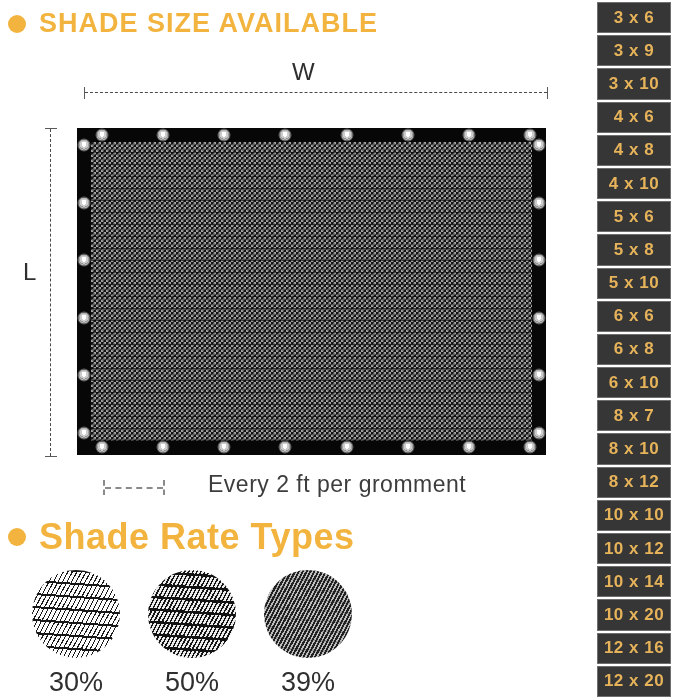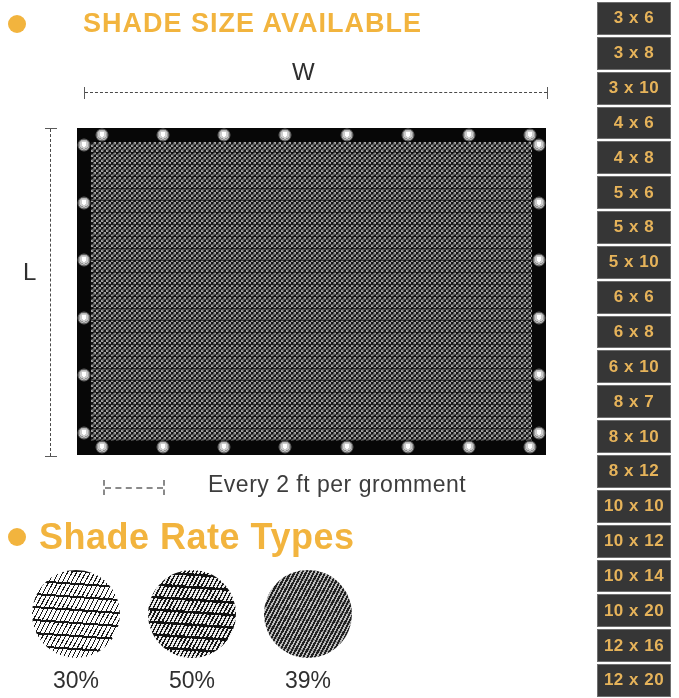--- a/index.html
+++ b/index.html
@@ -6,21 +6,21 @@
   body{
     width:679px;height:698px;position:relative;overflow:hidden;
     background:#ffffff;
     font-family:"Liberation Sans", sans-serif;
   }
   .abs{position:absolute;}
 
   
   .heading-row{display:flex;align-items:center;gap:13px;}
   .bullet{width:18px;height:18px;border-radius:50%;background:#F2B43E;flex:0 0 auto;}
-  .h1-text{font-size:27px;font-weight:800;letter-spacing:1px;color:#F2B43E;margin-left:44px;}
+  .h1-text{font-size:27px;font-weight:800;letter-spacing:1px;color:#F2B43E;}
   .h2-text{font-size:36px;font-weight:800;letter-spacing:.5px;color:#F2B43E;}
 
   
   .dim-label{font-size:24px;color:#2f2f2f;}
   .w-line{left:84px;top:87px;width:462px;height:12px;
     border-left:1px solid #5a5a5a;border-right:1px solid #5a5a5a;}
   .w-line::before{content:"";position:absolute;left:0;right:0;top:5px;border-top:1px dashed #4a4a4a;}
   .l-line{left:45px;top:128px;width:12px;height:327px;
     border-top:1px solid #5a5a5a;border-bottom:1px solid #5a5a5a;}
   .l-line::before{content:"";position:absolute;top:0;bottom:0;left:5px;border-left:1px dashed #4a4a4a;}
@@ -56,21 +56,21 @@
       repeating-linear-gradient(4deg, transparent 0 11px, #161616 11px 13px);}
   .s50{background-color:#ececec;background-image:
       repeating-linear-gradient(118deg, #161616 0 1.5px, transparent 1.5px 3.6px),
       repeating-linear-gradient(4deg, transparent 0 10px, #111111 10px 12.5px);}
   .s70{background-color:#9a9a9a;background-image:
       repeating-linear-gradient(118deg, #222222 0 1.9px, rgba(255,255,255,.35) 1.9px 3.4px),
       repeating-linear-gradient(4deg, rgba(0,0,0,.35) 0 2px, transparent 2px 10px);}
   .s90{background-color:#454545;background-image:
       repeating-linear-gradient(118deg, #171717 0 2.4px, rgba(255,255,255,.2) 2.4px 3.2px),
       repeating-linear-gradient(4deg, rgba(0,0,0,.5) 0 2px, transparent 2px 9px);}
-  .rate-label{margin-top:9px;font-size:23px;color:#2f2f2f;}
+  .rate-label{margin-top:9px;font-size:27px;color:#2f2f2f;}
 
   
   .sizes-col{left:597px;top:0;width:82px;height:698px;box-sizing:border-box;
     display:flex;flex-direction:column;gap:2px;padding:2px 8px 1px 0;}
   .size-chip{flex:1;box-sizing:border-box;background:#363636;border:1px solid #6f6f6f;
     color:#E6B35A;font-size:17px;font-weight:bold;letter-spacing:.5px;
     display:flex;align-items:center;justify-content:center;}
 </style>
 </head>
 <body>
@@ -135,24 +135,25 @@
     <div class="rate-label">50%</div>
   </div>
   <div class="rate-item">
     <div class="shade-circle s70"></div>
     <div class="rate-label">39%</div>
   </div>
 </div>
 
 <div class="abs sizes-col">
   <div class="size-chip">3 x 6</div>
-  <div class="size-chip">3 x 8</div>
+  <div class="size-chip">3 x 9</div>
   <div class="size-chip">3 x 10</div>
   <div class="size-chip">4 x 6</div>
   <div class="size-chip">4 x 8</div>
+  <div class="size-chip">4 x 10</div>
   <div class="size-chip">5 x 6</div>
   <div class="size-chip">5 x 8</div>
   <div class="size-chip">5 x 10</div>
   <div class="size-chip">6 x 6</div>
   <div class="size-chip">6 x 8</div>
   <div class="size-chip">6 x 10</div>
   <div class="size-chip">8 x 7</div>
   <div class="size-chip">8 x 10</div>
   <div class="size-chip">8 x 12</div>
   <div class="size-chip">10 x 10</div>

